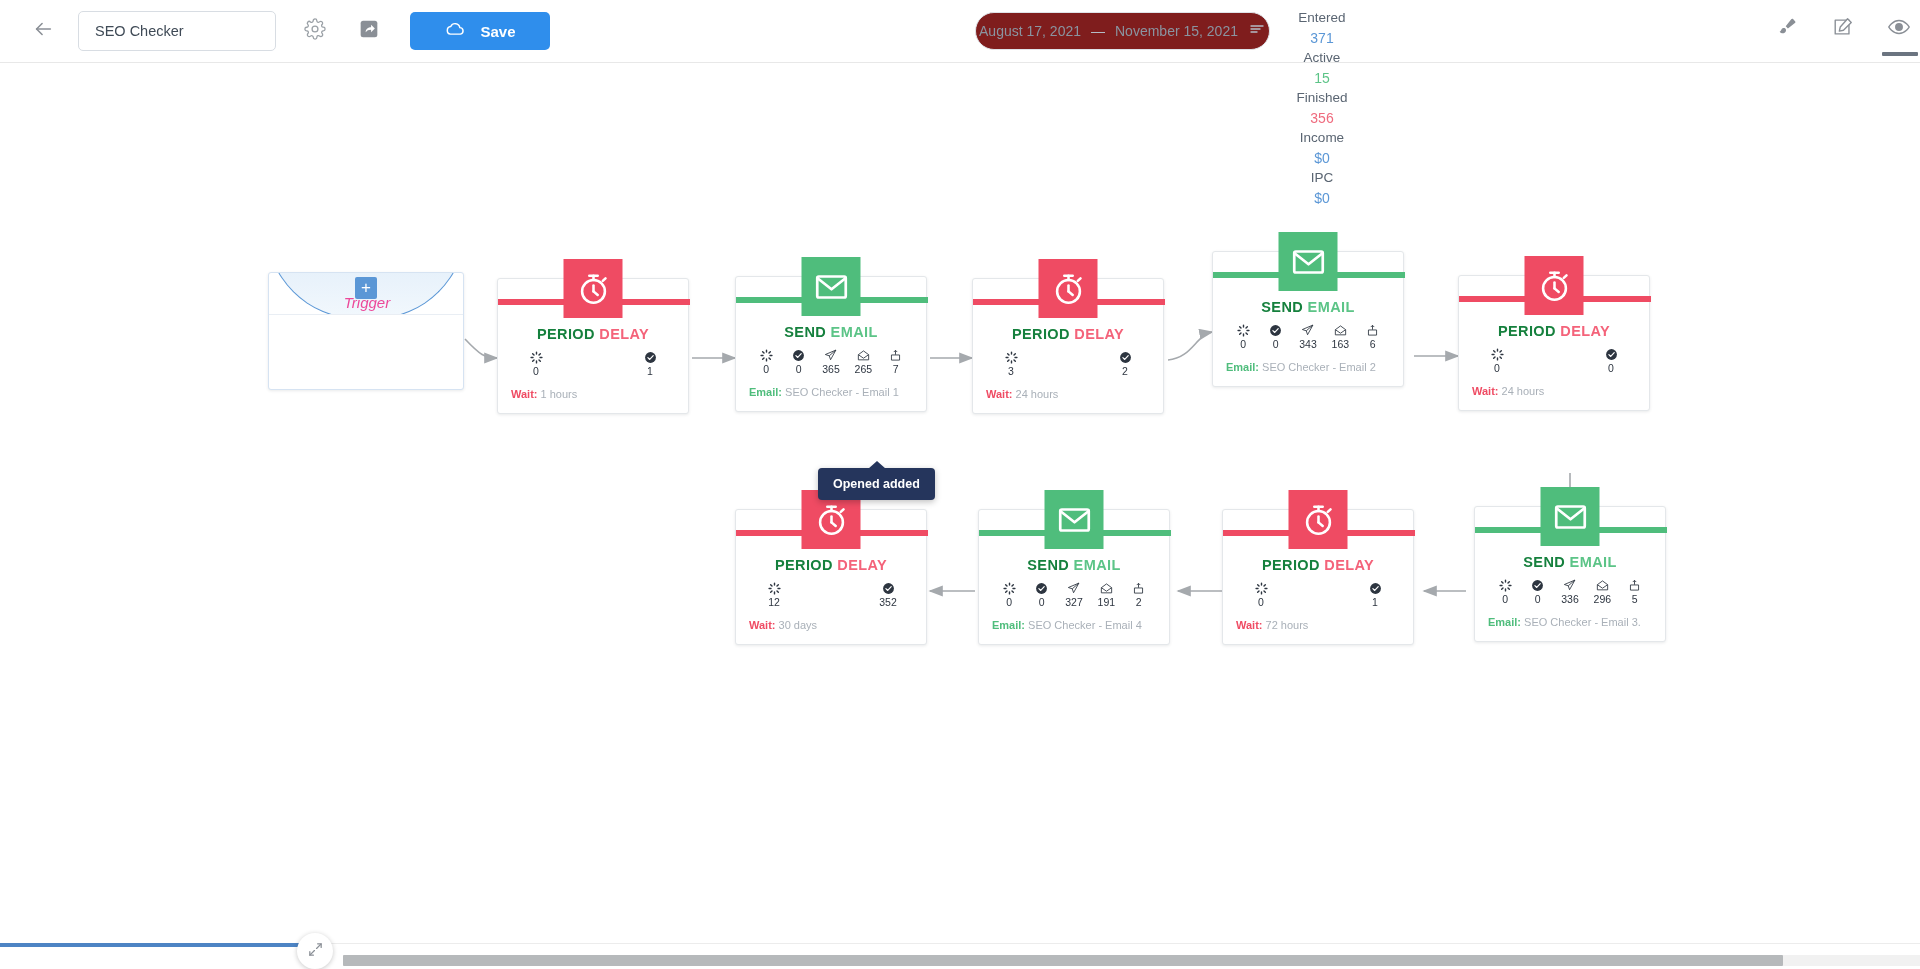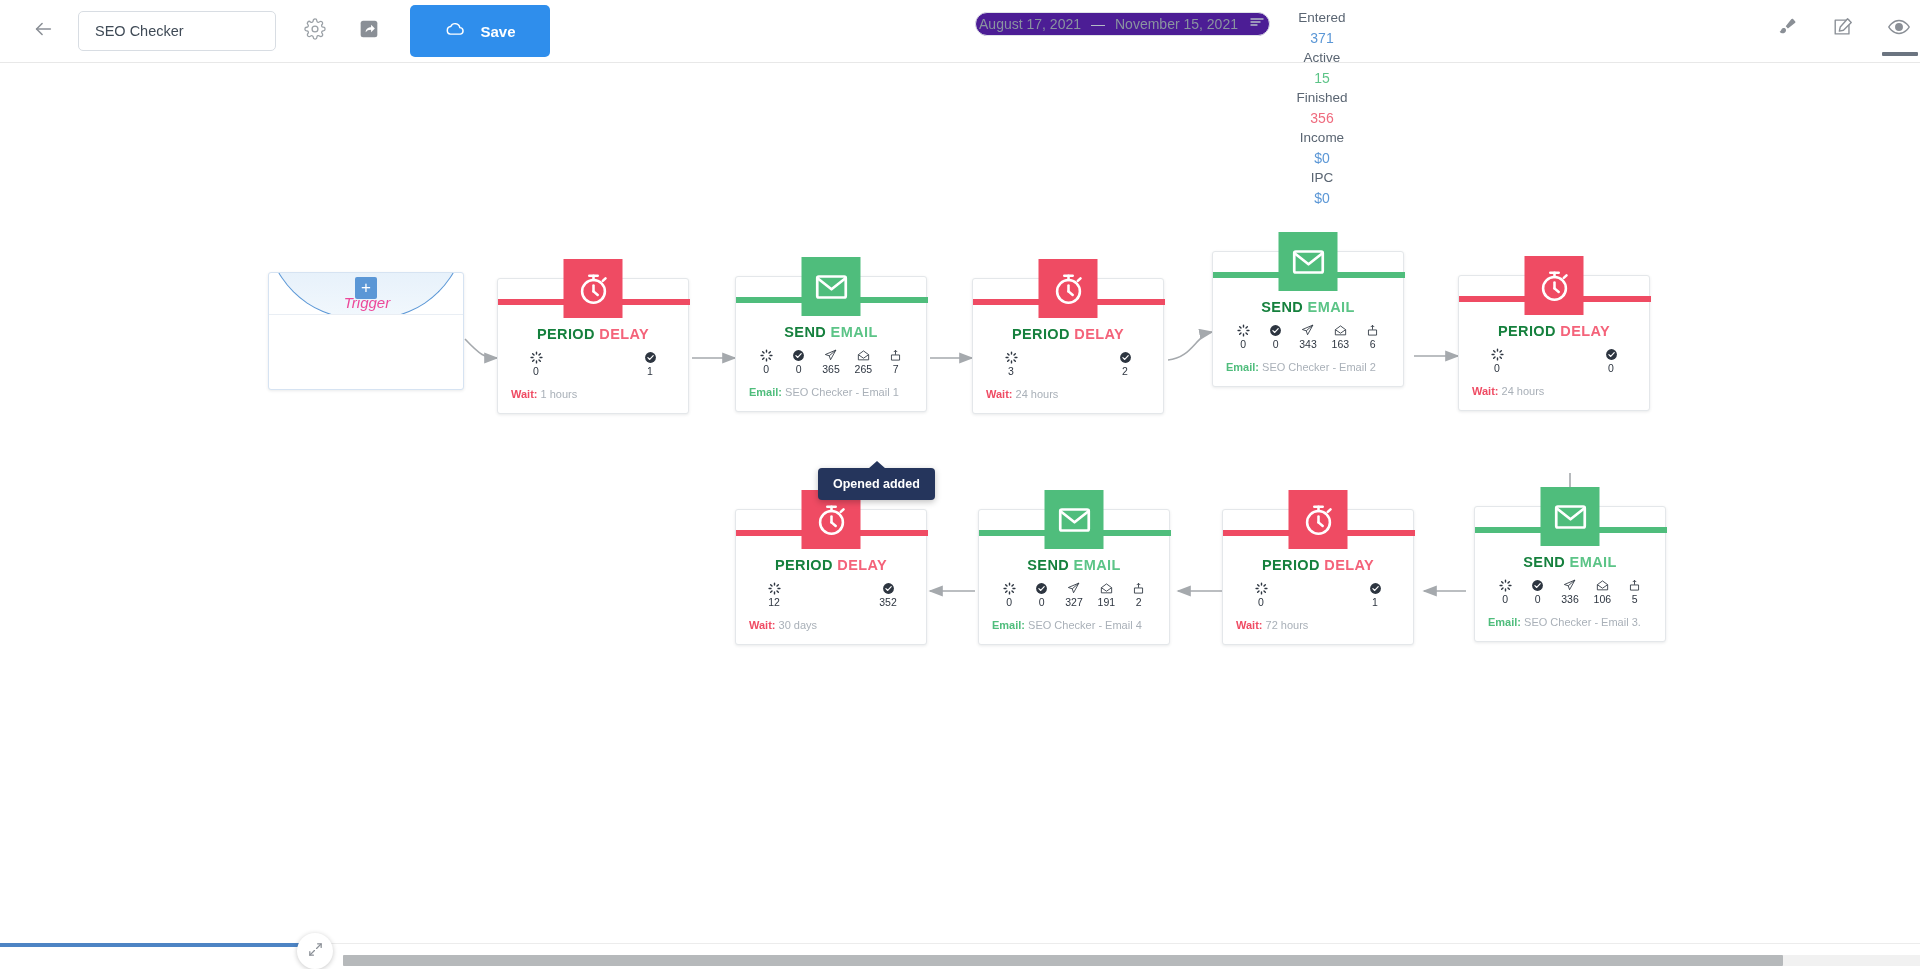--- a/index.html
+++ b/index.html
@@ -32,36 +32,36 @@
   }
 
   .icon-btn {
     width: 34px; height: 34px; display: flex;
     align-items: center; justify-content: center; cursor: pointer;
   }
   .gear-wrap { margin-left: 22px; }
   .share-wrap { margin-left: 20px; }
 
   .save-btn {
-    margin-left: 24px; height: 52px; min-width: 140px;
+    margin-left: 24px; height: 38px; min-width: 140px;
     background: #2f8eec; border-radius: 5px; border: none;
     display: flex; align-items: center; justify-content: center;
     gap: 14px; padding: 0 22px; cursor: pointer;
   }
   .save-btn .label {
     color: #fff; font-size: 15px; font-weight: bold;
     font-family: "Liberation Sans", sans-serif;
   }
 
   .daterange {
     position: absolute; left: 975px; top: 12px;
-    width: 295px; height: 24px;
+    width: 295px; height: 38px;
     border: 1px solid #dfe3e8; border-radius: 19px;
     display: flex; align-items: center; justify-content: center;
-    gap: 10px; cursor: pointer; background: #4c1d95;
+    gap: 10px; cursor: pointer; background: #7f1d1d;
   }
   .daterange .dtxt { font-size: 14px; color: #8a94a0; }
   .daterange .dash { font-size: 14px; color: #b4bcc6; }
 
   .stats {
     position: absolute; left: 1288px; top: 8px;
     display: flex; gap: 0px; flex-direction: column;
   }
   .stat { text-align: center; min-width: 68px; padding: 0 6px; }
   .stat .k { font-size: 13.5px; color: #5a6572; line-height: 20px; }
@@ -664,21 +664,21 @@
               </div>
               <div class="mv">336</div>
             </div>
             <div class="metric">
               <div class="mi">
                 <svg viewBox="0 0 24 24" fill="none" stroke="#2d3540" stroke-width="1.6" stroke-linejoin="round">
                   <path d="M2.5 10.5L12 3.5l9.5 7v9.5h-19z"></path>
                   <polyline points="2.5,10.5 12,17 21.5,10.5"></polyline>
                 </svg>
               </div>
-              <div class="mv">106</div>
+              <div class="mv">296</div>
             </div>
             <div class="metric">
               <div class="mi">
                 <svg viewBox="0 0 24 24" fill="none" stroke="#2d3540" stroke-width="1.6" stroke-linejoin="round">
                   <rect x="4.5" y="11" width="15" height="9.5"></rect>
                   <path d="M12 10.5V2.5"></path>
                   <polyline points="8.8,5.6 12,2.4 15.2,5.6"></polyline>
                 </svg>
               </div>
               <div class="mv">5</div>

